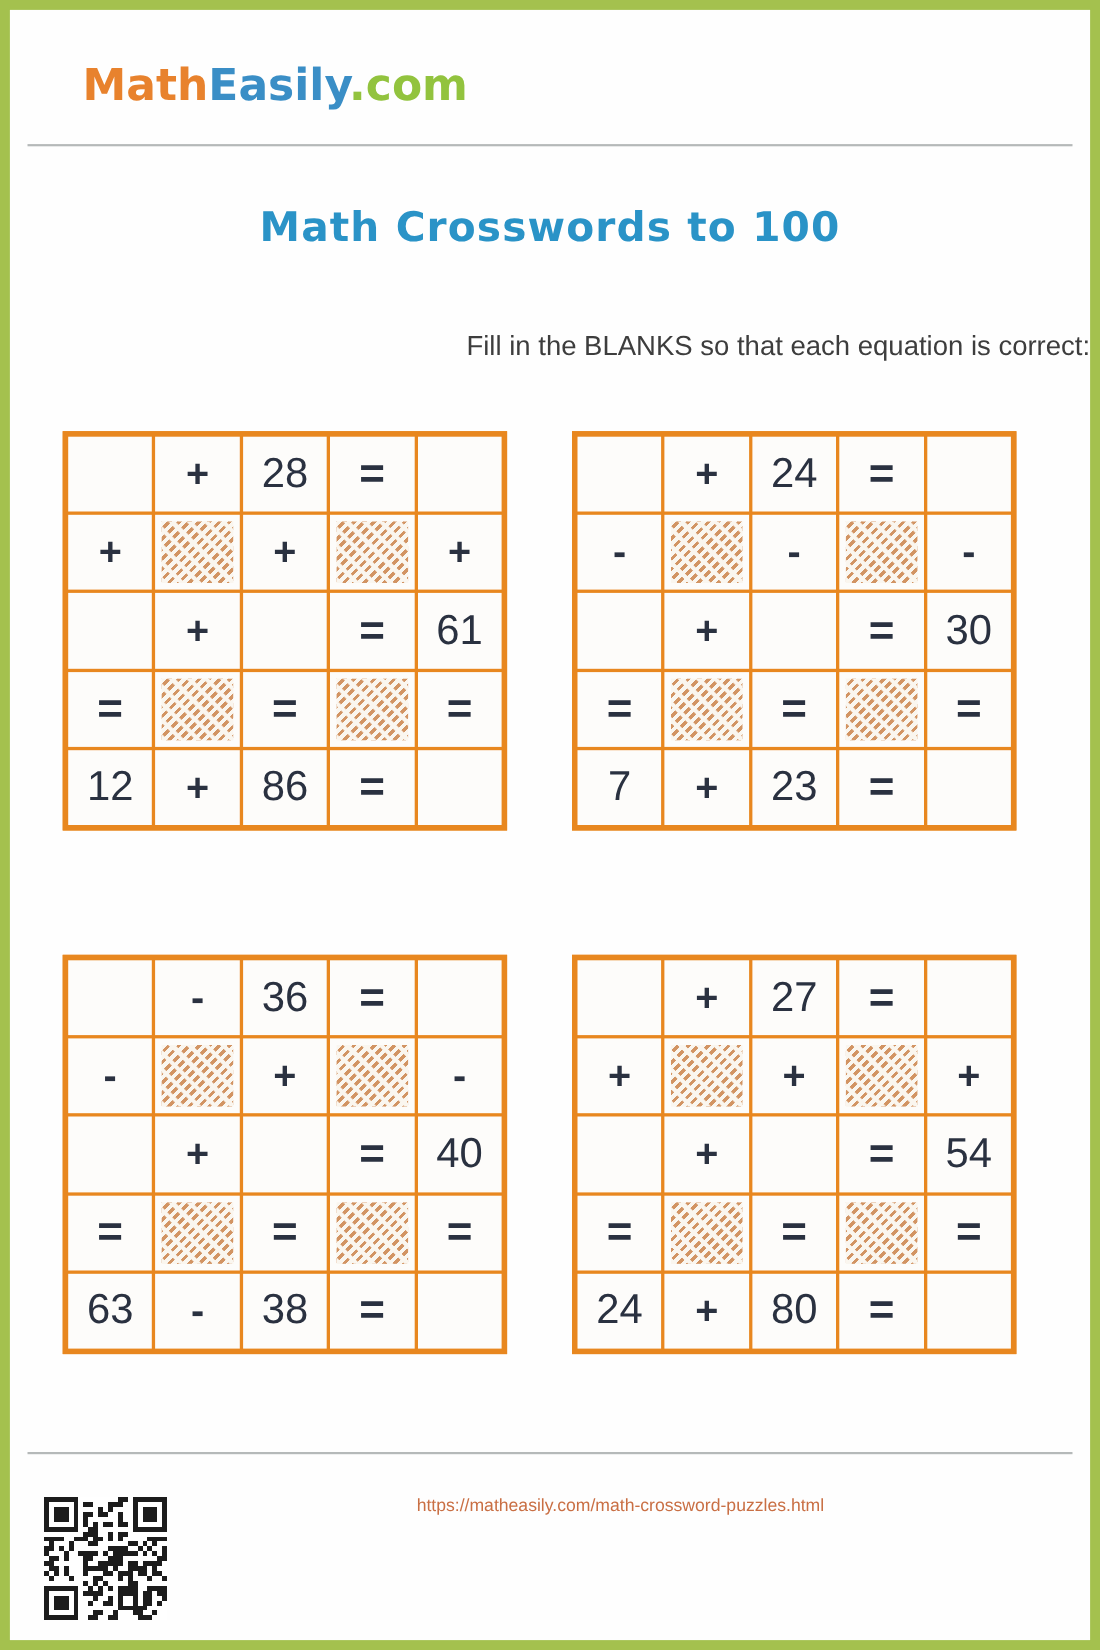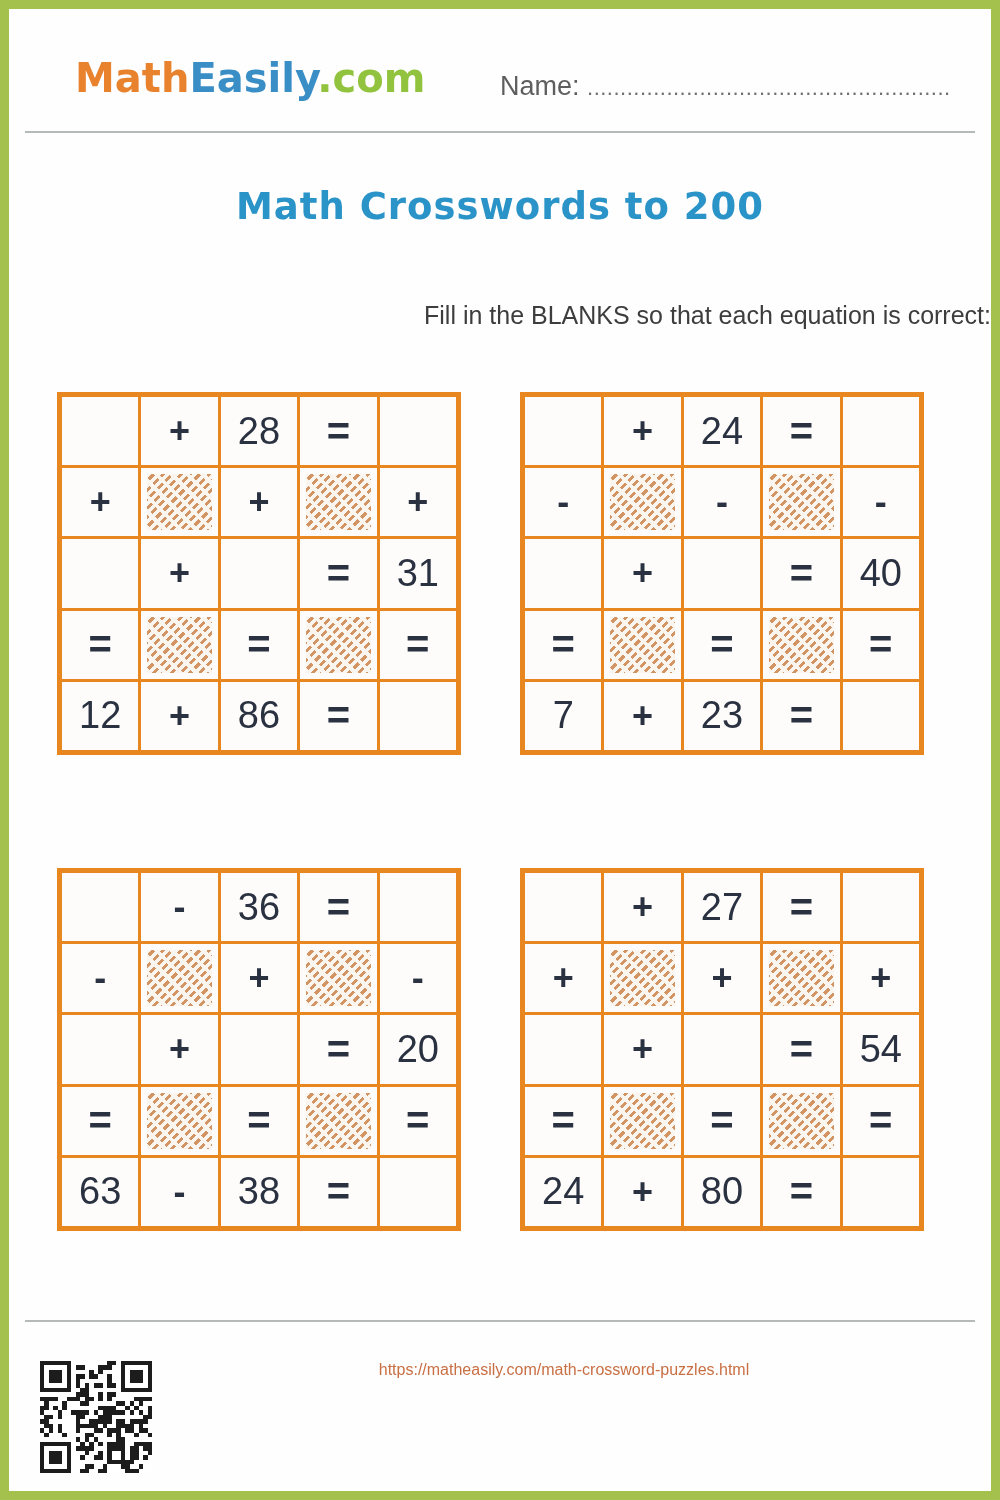--- a/index.html
+++ b/index.html
@@ -59,27 +59,24 @@
 </style>
 </head>
 <body>
 
 <div class="page">
 
   <div class="logo">
     <span class="lg-math">Math</span><span class="lg-easily">Easily</span><span class="lg-com">.com</span>
   </div>
 
-  <div class="name-line">
-    <span>Name: </span><span class="name-dots">.......................................................</span>
-  </div>
 
   <div class="divider top-divider"></div>
 
-  <h1 class="title">Math Crosswords to 200</h1>
+  <h1 class="title">Math Crosswords to 100</h1>
 
   <p class="instruction">Fill in the BLANKS so that each equation is correct:</p>
 
   <div class="crossword g1">
       <div class="cell"></div>
       <div class="cell plus">+</div>
       <div class="cell">28</div>
       <div class="cell eq">=</div>
       <div class="cell"></div>
       <div class="cell plus">+</div>
@@ -88,21 +85,21 @@
       </div>
       <div class="cell plus">+</div>
       <div class="cell">
         <div class="hatch-inner"></div>
       </div>
       <div class="cell plus">+</div>
       <div class="cell"></div>
       <div class="cell plus">+</div>
       <div class="cell"></div>
       <div class="cell eq">=</div>
-      <div class="cell">31</div>
+      <div class="cell">61</div>
       <div class="cell eq">=</div>
       <div class="cell">
         <div class="hatch-inner"></div>
       </div>
       <div class="cell eq">=</div>
       <div class="cell">
         <div class="hatch-inner"></div>
       </div>
       <div class="cell eq">=</div>
       <div class="cell">12</div>
@@ -123,21 +120,21 @@
       </div>
       <div class="cell minus">-</div>
       <div class="cell">
         <div class="hatch-inner"></div>
       </div>
       <div class="cell minus">-</div>
       <div class="cell"></div>
       <div class="cell plus">+</div>
       <div class="cell"></div>
       <div class="cell eq">=</div>
-      <div class="cell">40</div>
+      <div class="cell">30</div>
       <div class="cell eq">=</div>
       <div class="cell">
         <div class="hatch-inner"></div>
       </div>
       <div class="cell eq">=</div>
       <div class="cell">
         <div class="hatch-inner"></div>
       </div>
       <div class="cell eq">=</div>
       <div class="cell">7</div>
@@ -158,21 +155,21 @@
       </div>
       <div class="cell plus">+</div>
       <div class="cell">
         <div class="hatch-inner"></div>
       </div>
       <div class="cell minus">-</div>
       <div class="cell"></div>
       <div class="cell plus">+</div>
       <div class="cell"></div>
       <div class="cell eq">=</div>
-      <div class="cell">20</div>
+      <div class="cell">40</div>
       <div class="cell eq">=</div>
       <div class="cell">
         <div class="hatch-inner"></div>
       </div>
       <div class="cell eq">=</div>
       <div class="cell">
         <div class="hatch-inner"></div>
       </div>
       <div class="cell eq">=</div>
       <div class="cell">63</div>

